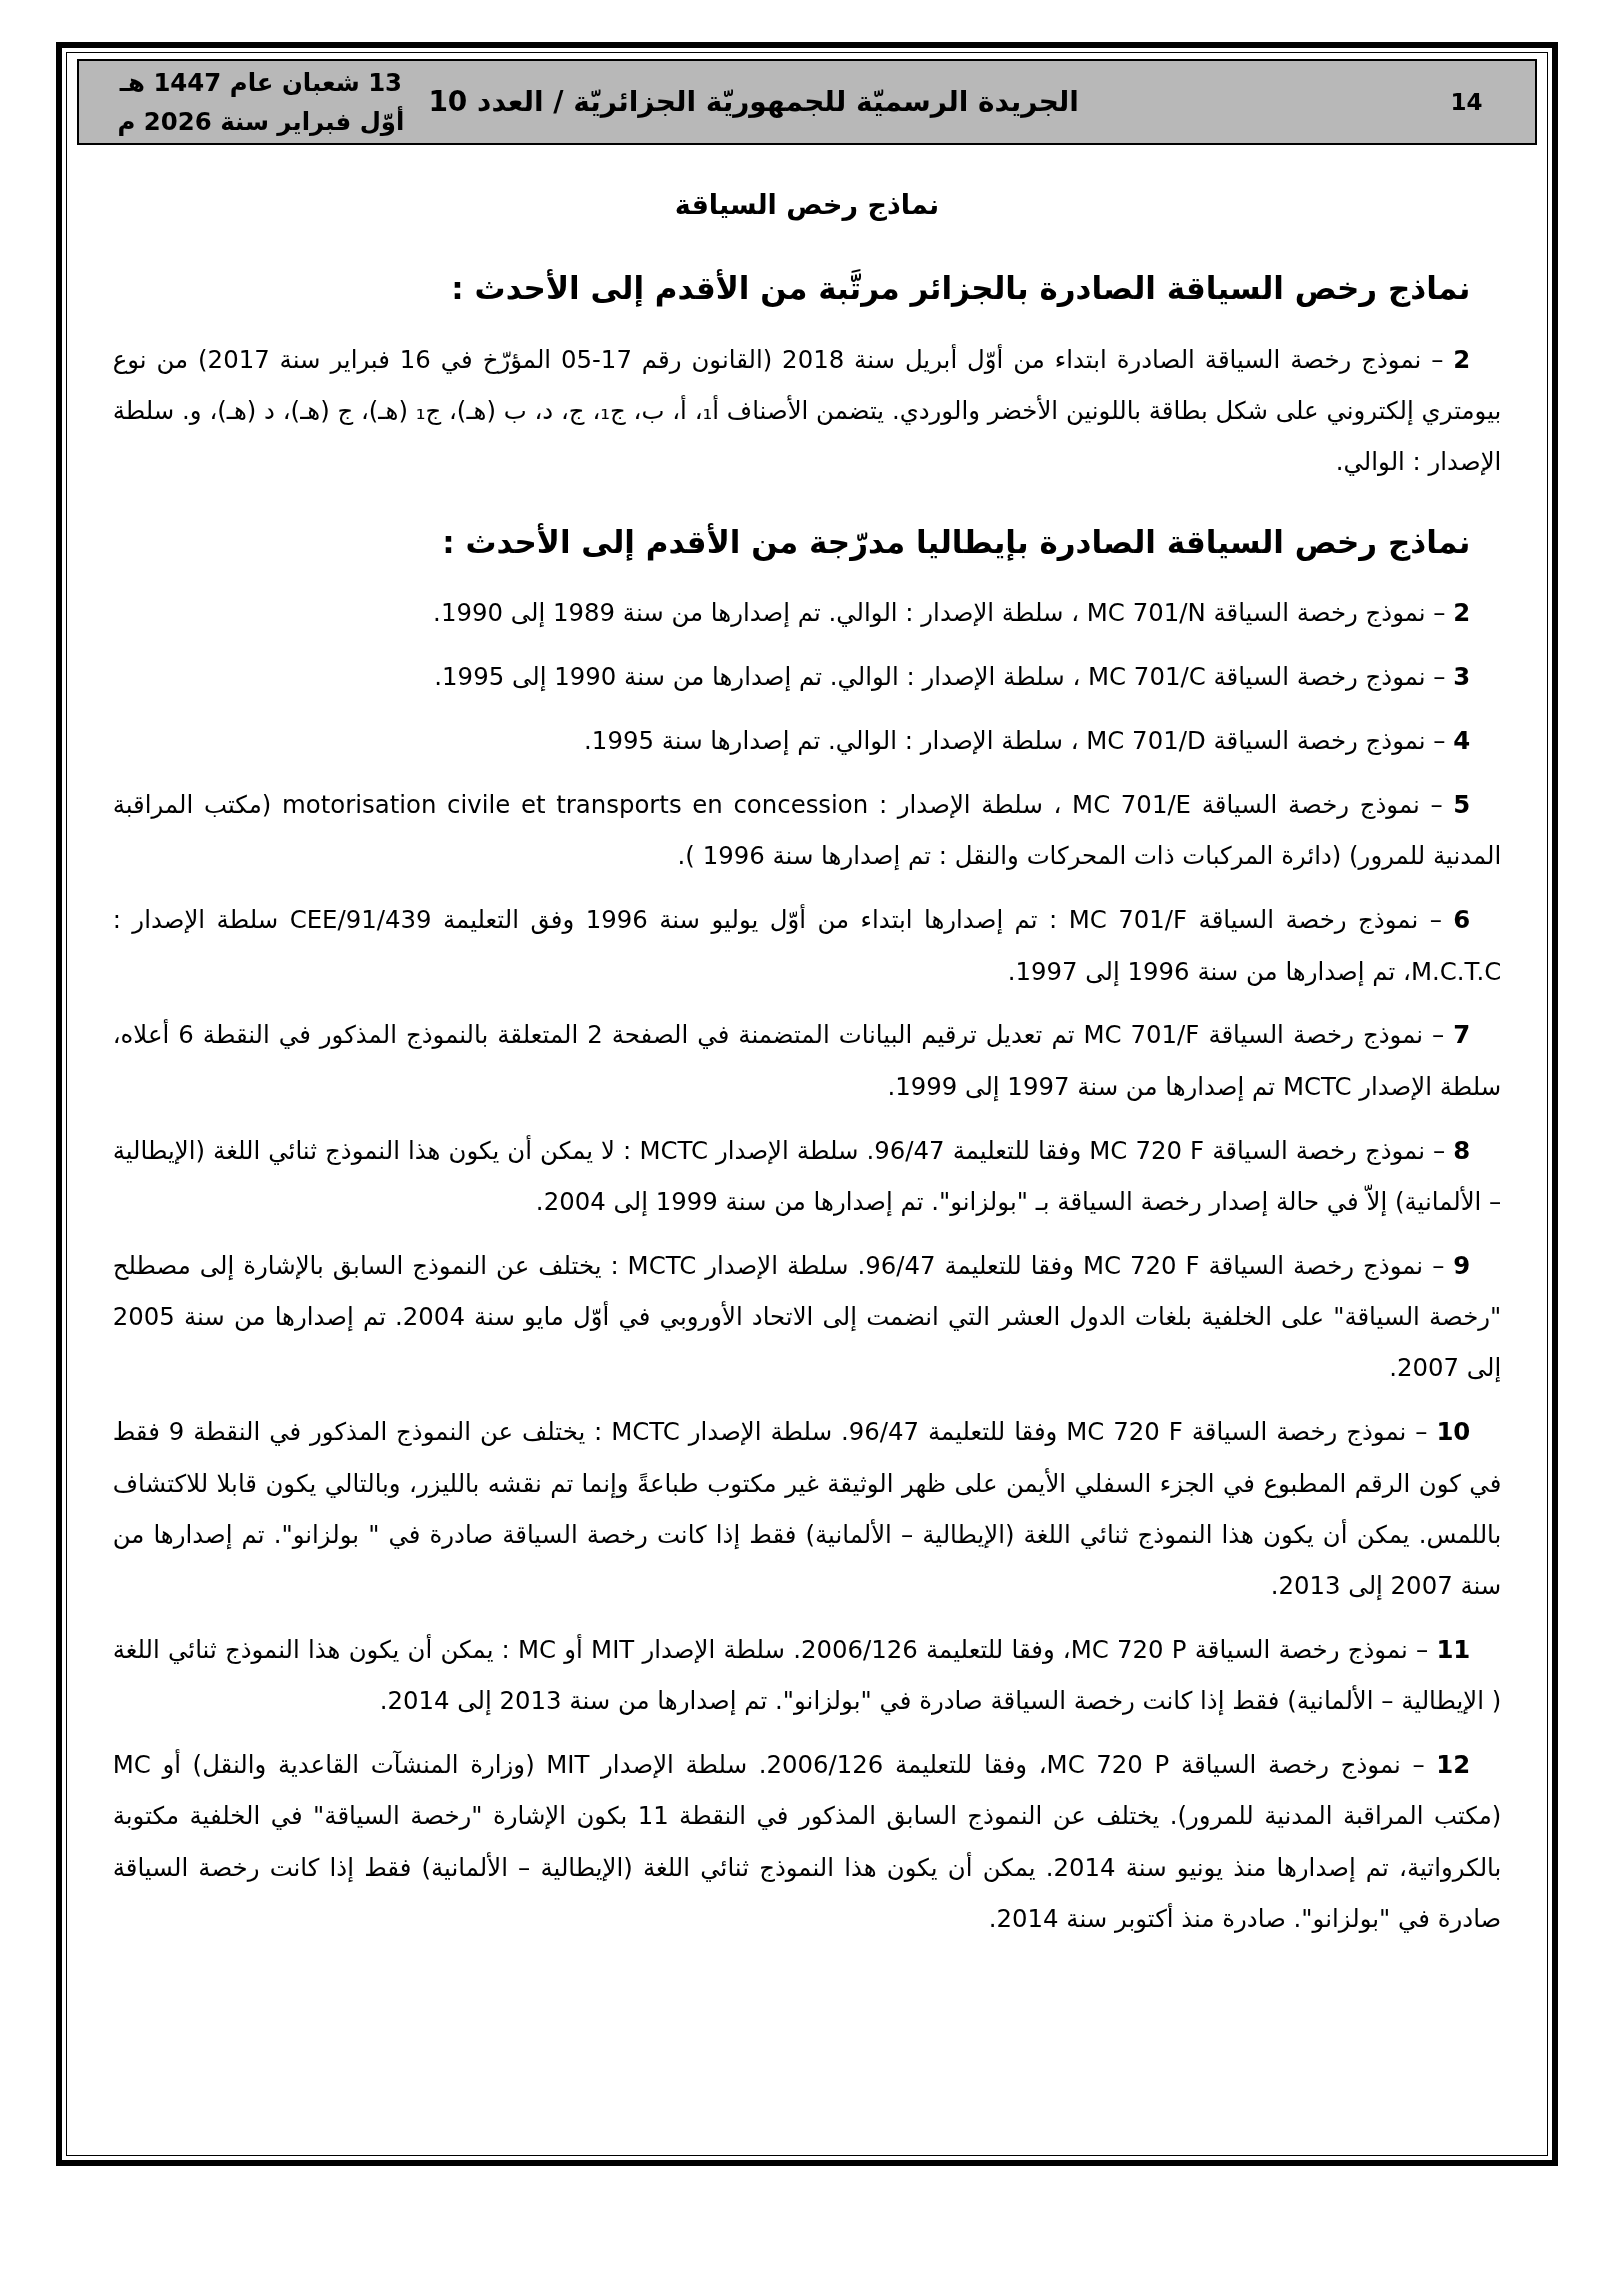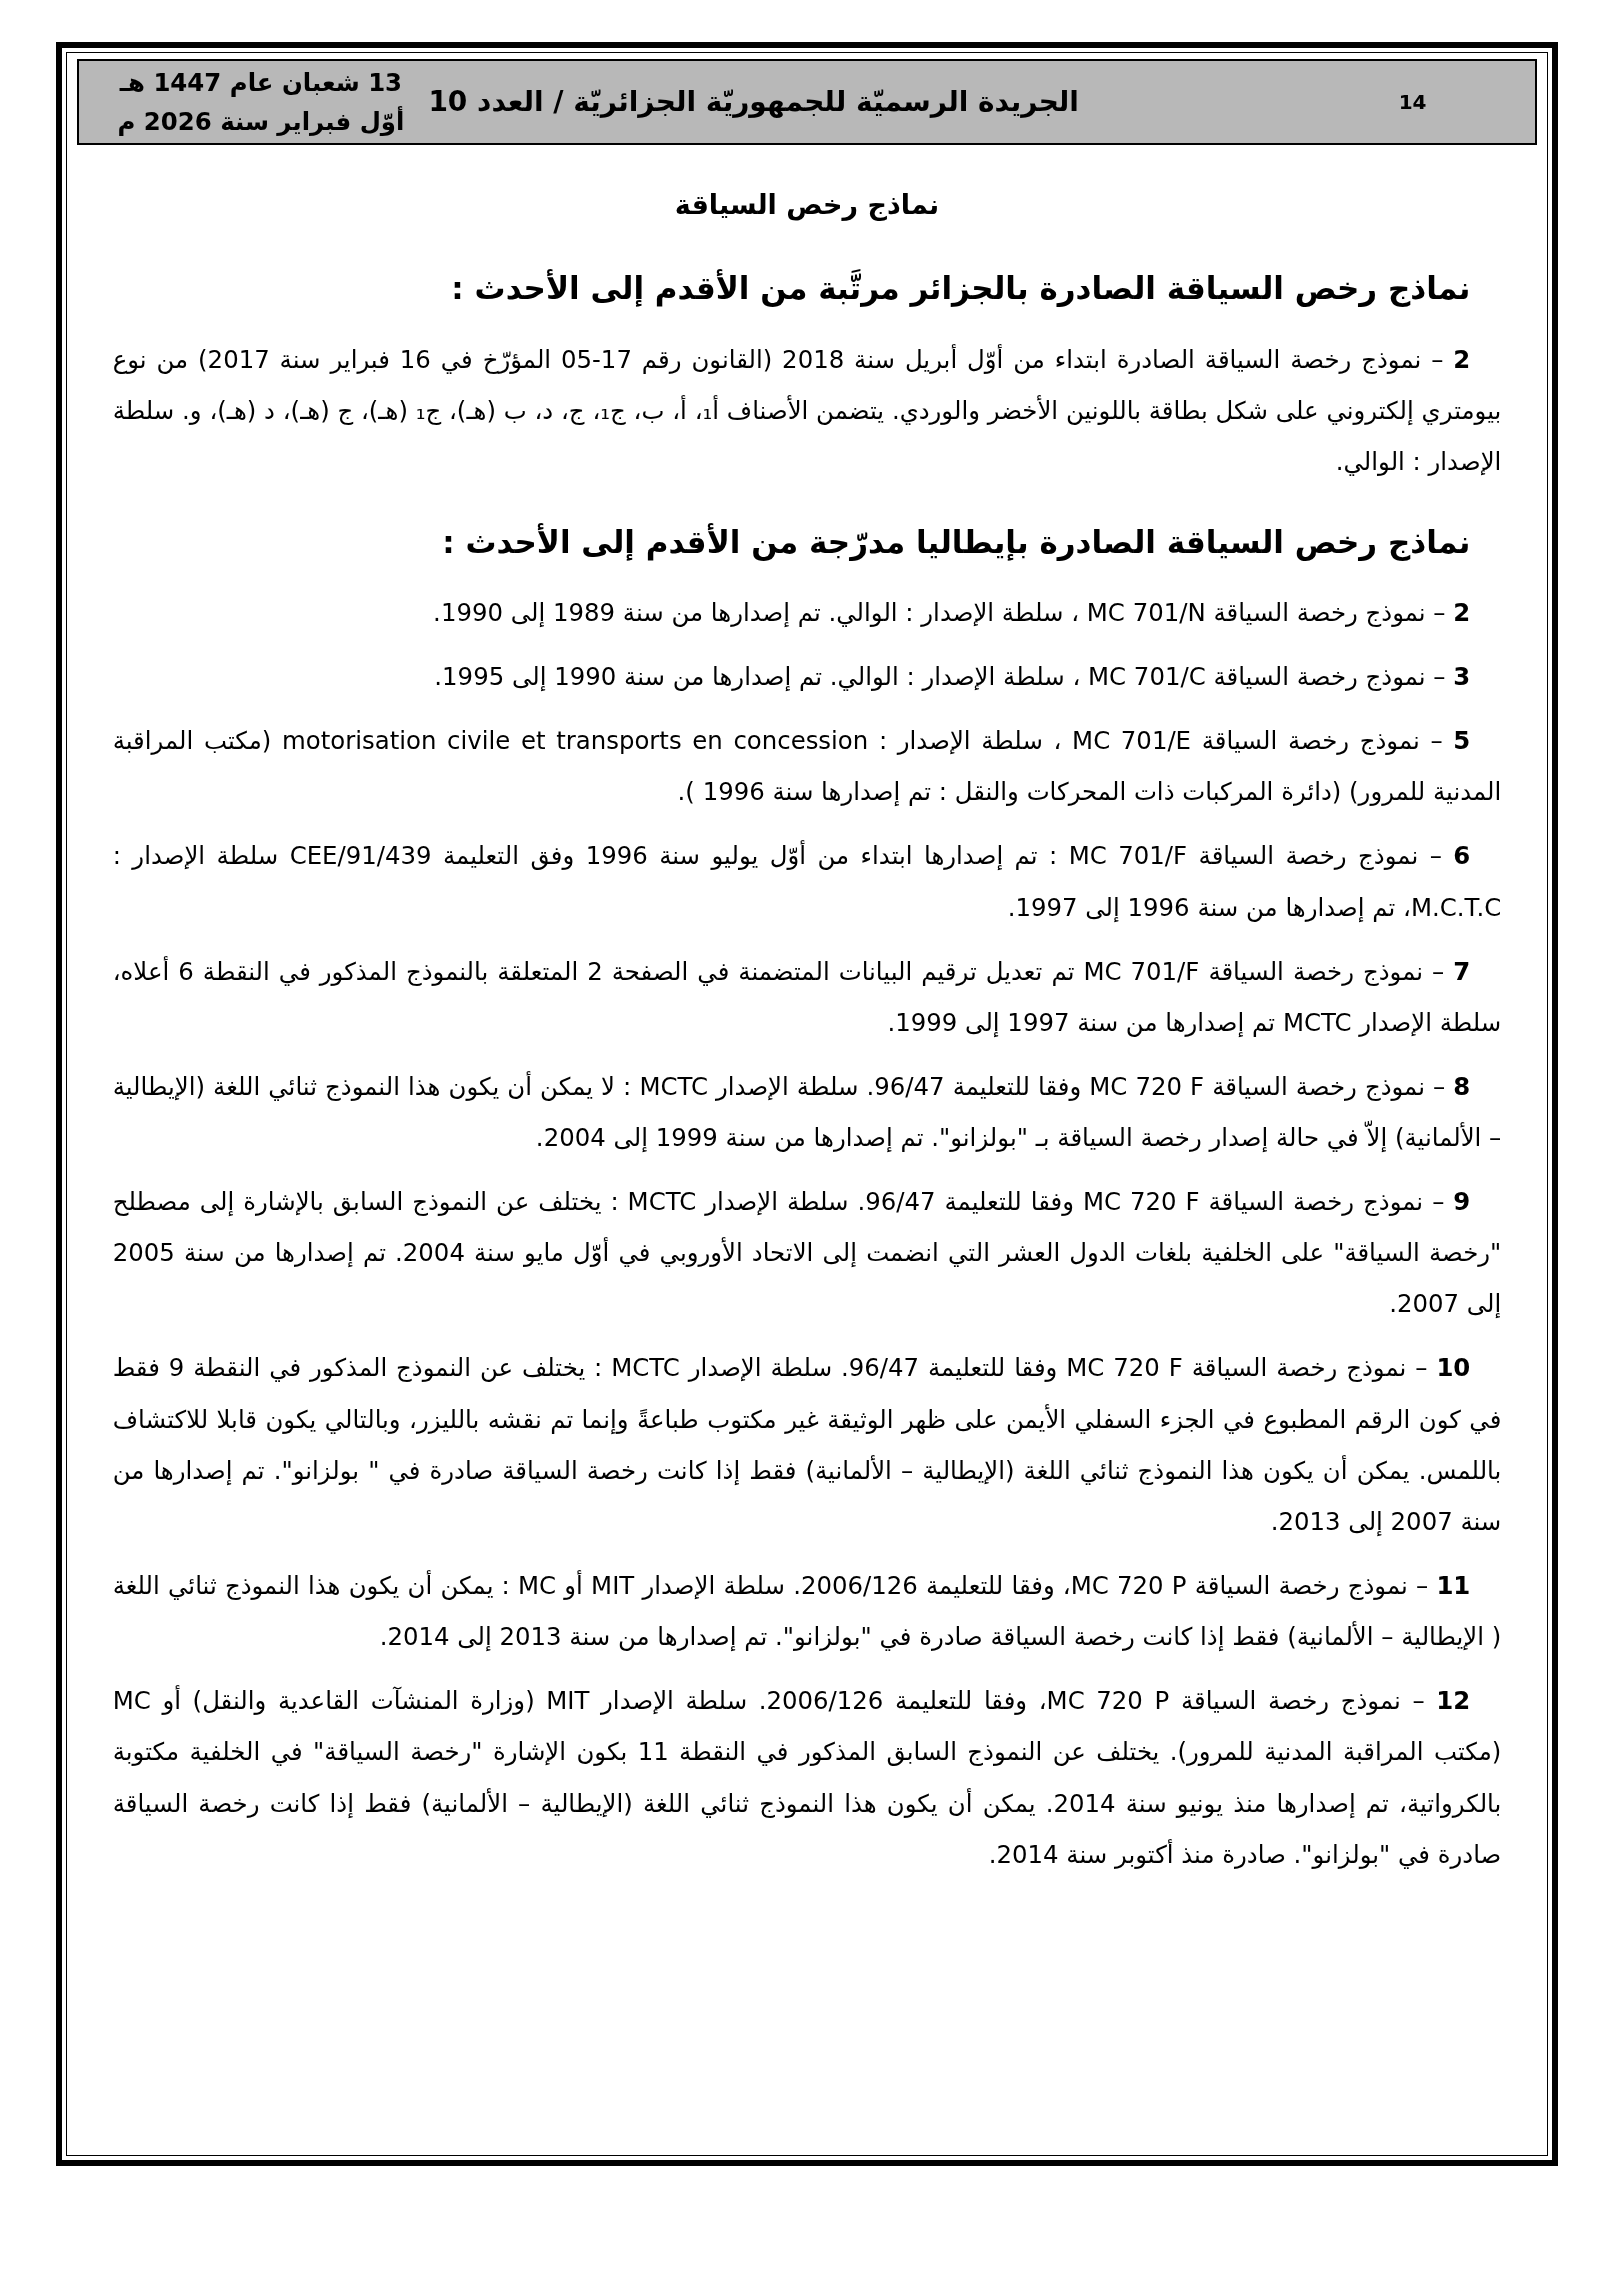--- a/index.html
+++ b/index.html
@@ -34,23 +34,23 @@
     margin: 0 2.7px;
     background: #b8b8b8;
     border: 2.7px solid #000;
     box-sizing: border-box;
     display: flex;
     direction: rtl;
     align-items: center;
   }
   .header-page-number {
     width: 136px;
-    text-align: left;
+    text-align: center;
     font-weight: bold;
-    font-size: 20px;
+    font-size: 23px;
   }
   .header-title {
     flex: 1;
     text-align: left;
     font-weight: bold;
     font-size: 28px;
     letter-spacing: 0.5px;
   }
   .header-dates {
     width: 335px;
@@ -106,20 +106,21 @@
       <div class="doc-title">نماذج رخص السياقة</div>
 
       <div class="section-heading">نماذج رخص السياقة الصادرة بالجزائر مرتَّبة من الأقدم إلى الأحدث :</div>
 
       <p class="item"><b class="num">2</b><span> – نموذج رخصة السياقة الصادرة ابتداء من أوّل أبريل سنة 2018 (القانون رقم 17-05 المؤرّخ في 16 فبراير سنة 2017) من نوع بيومتري إلكتروني على شكل بطاقة باللونين الأخضر والوردي. يتضمن الأصناف أ₁، أ، ب، ج₁، ج، د، ب (هـ)، ج₁ (هـ)، ج (هـ)، د (هـ)، و. سلطة الإصدار : الوالي.</span></p>
 
       <div class="section-heading">نماذج رخص السياقة الصادرة بإيطاليا مدرّجة من الأقدم إلى الأحدث :</div>
 
       <p class="item"><b class="num">2</b><span> – نموذج رخصة السياقة MC 701/N ، سلطة الإصدار : الوالي. تم إصدارها من سنة 1989 إلى 1990.</span></p>
       <p class="item"><b class="num">3</b><span> – نموذج رخصة السياقة MC 701/C ، سلطة الإصدار : الوالي. تم إصدارها من سنة 1990 إلى 1995.</span></p>
+      <p class="item"><b class="num">4</b><span> – نموذج رخصة السياقة MC 701/D ، سلطة الإصدار : الوالي. تم إصدارها سنة 1995.</span></p>
       <p class="item"><b class="num">5</b><span> – نموذج رخصة السياقة MC 701/E ، سلطة الإصدار : motorisation civile et transports en concession (مكتب المراقبة المدنية للمرور) (دائرة المركبات ذات المحركات والنقل : تم إصدارها سنة 1996 ).</span></p>
       <p class="item"><b class="num">6</b><span> – نموذج رخصة السياقة MC 701/F : تم إصدارها ابتداء من أوّل يوليو سنة 1996 وفق التعليمة 91/439/CEE سلطة الإصدار : M.C.T.C، تم إصدارها من سنة 1996 إلى 1997.</span></p>
       <p class="item"><b class="num">7</b><span> – نموذج رخصة السياقة MC 701/F تم تعديل ترقيم البيانات المتضمنة في الصفحة 2 المتعلقة بالنموذج المذكور في النقطة 6 أعلاه، سلطة الإصدار MCTC تم إصدارها من سنة 1997 إلى 1999.</span></p>
       <p class="item"><b class="num">8</b><span> – نموذج رخصة السياقة MC 720 F وفقا للتعليمة 96/47. سلطة الإصدار MCTC : لا يمكن أن يكون هذا النموذج ثنائي اللغة (الإيطالية – الألمانية) إلاّ في حالة إصدار رخصة السياقة بـ "بولزانو". تم إصدارها من سنة 1999 إلى 2004.</span></p>
       <p class="item"><b class="num">9</b><span> – نموذج رخصة السياقة MC 720 F وفقا للتعليمة 96/47. سلطة الإصدار MCTC : يختلف عن النموذج السابق بالإشارة إلى مصطلح "رخصة السياقة" على الخلفية بلغات الدول العشر التي انضمت إلى الاتحاد الأوروبي في أوّل مايو سنة 2004. تم إصدارها من سنة 2005 إلى 2007.</span></p>
       <p class="item"><b class="num">10</b><span> – نموذج رخصة السياقة MC 720 F وفقا للتعليمة 96/47. سلطة الإصدار MCTC : يختلف عن النموذج المذكور في النقطة 9 فقط في كون الرقم المطبوع في الجزء السفلي الأيمن على ظهر الوثيقة غير مكتوب طباعةً وإنما تم نقشه بالليزر، وبالتالي يكون قابلا للاكتشاف باللمس. يمكن أن يكون هذا النموذج ثنائي اللغة (الإيطالية – الألمانية) فقط إذا كانت رخصة السياقة صادرة في " بولزانو". تم إصدارها من سنة 2007 إلى 2013.</span></p>
       <p class="item"><b class="num">11</b><span> – نموذج رخصة السياقة MC 720 P، وفقا للتعليمة 2006/126. سلطة الإصدار MIT أو MC : يمكن أن يكون هذا النموذج ثنائي اللغة ( الإيطالية – الألمانية) فقط إذا كانت رخصة السياقة صادرة في "بولزانو". تم إصدارها من سنة 2013 إلى 2014.</span></p>
       <p class="item"><b class="num">12</b><span> – نموذج رخصة السياقة MC 720 P، وفقا للتعليمة 2006/126. سلطة الإصدار MIT (وزارة المنشآت القاعدية والنقل) أو MC (مكتب المراقبة المدنية للمرور). يختلف عن النموذج السابق المذكور في النقطة 11 بكون الإشارة "رخصة السياقة" في الخلفية مكتوبة بالكرواتية، تم إصدارها منذ يونيو سنة 2014. يمكن أن يكون هذا النموذج ثنائي اللغة (الإيطالية – الألمانية) فقط إذا كانت رخصة السياقة صادرة في "بولزانو". صادرة منذ أكتوبر سنة 2014.</span></p>
 
     </div>

